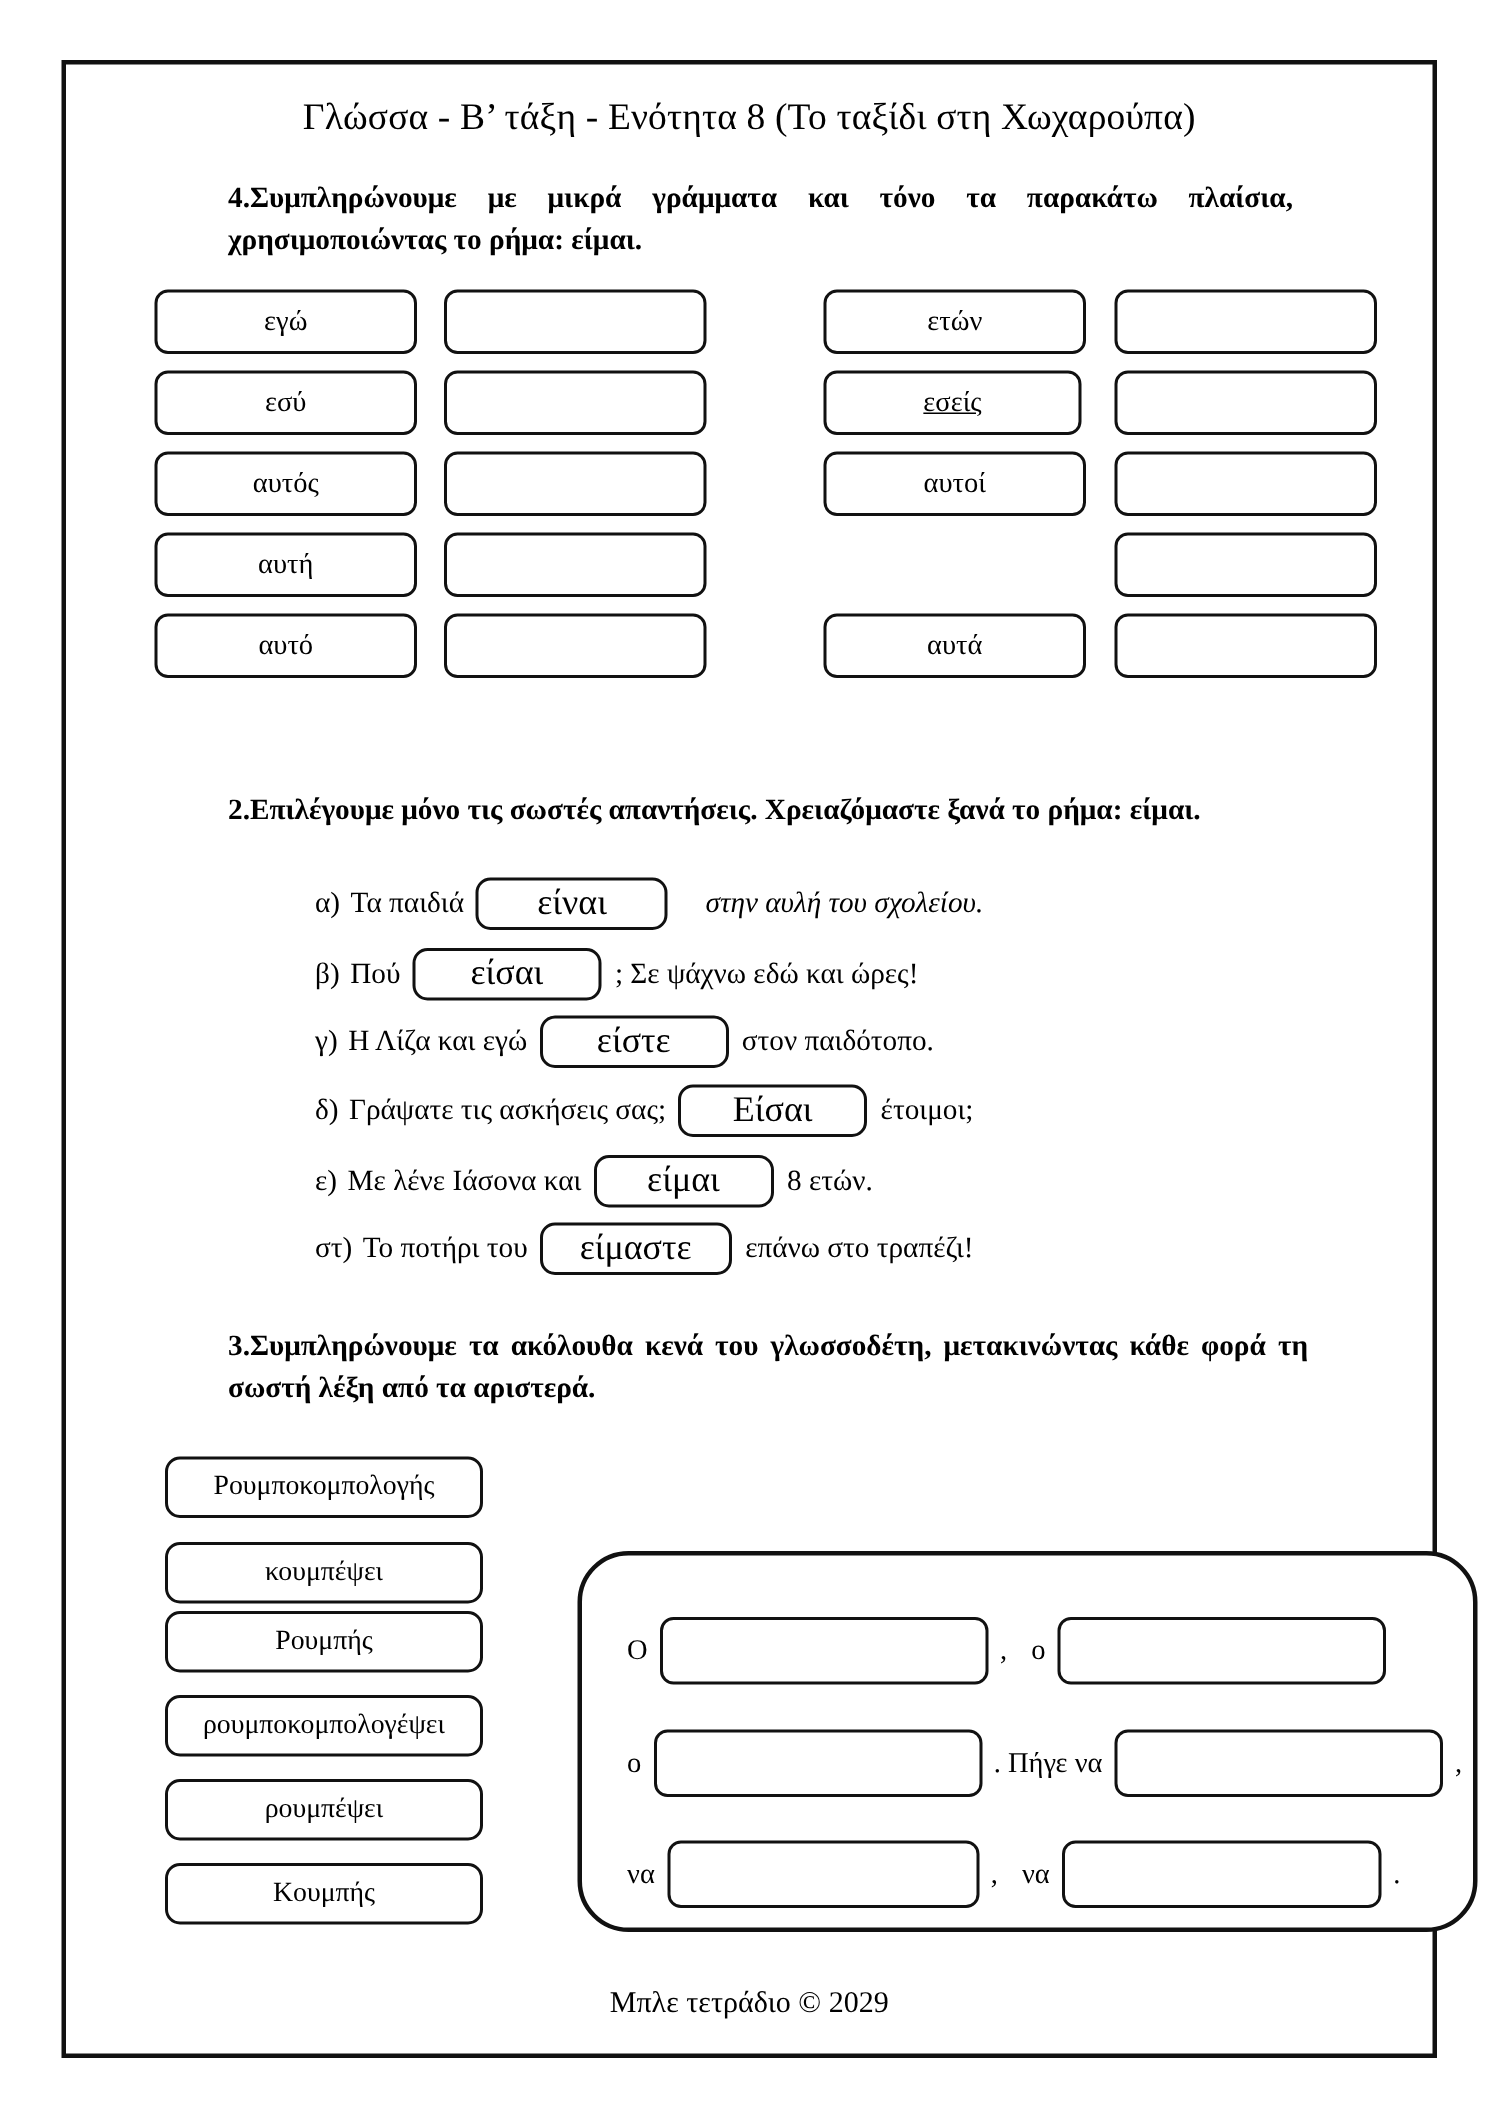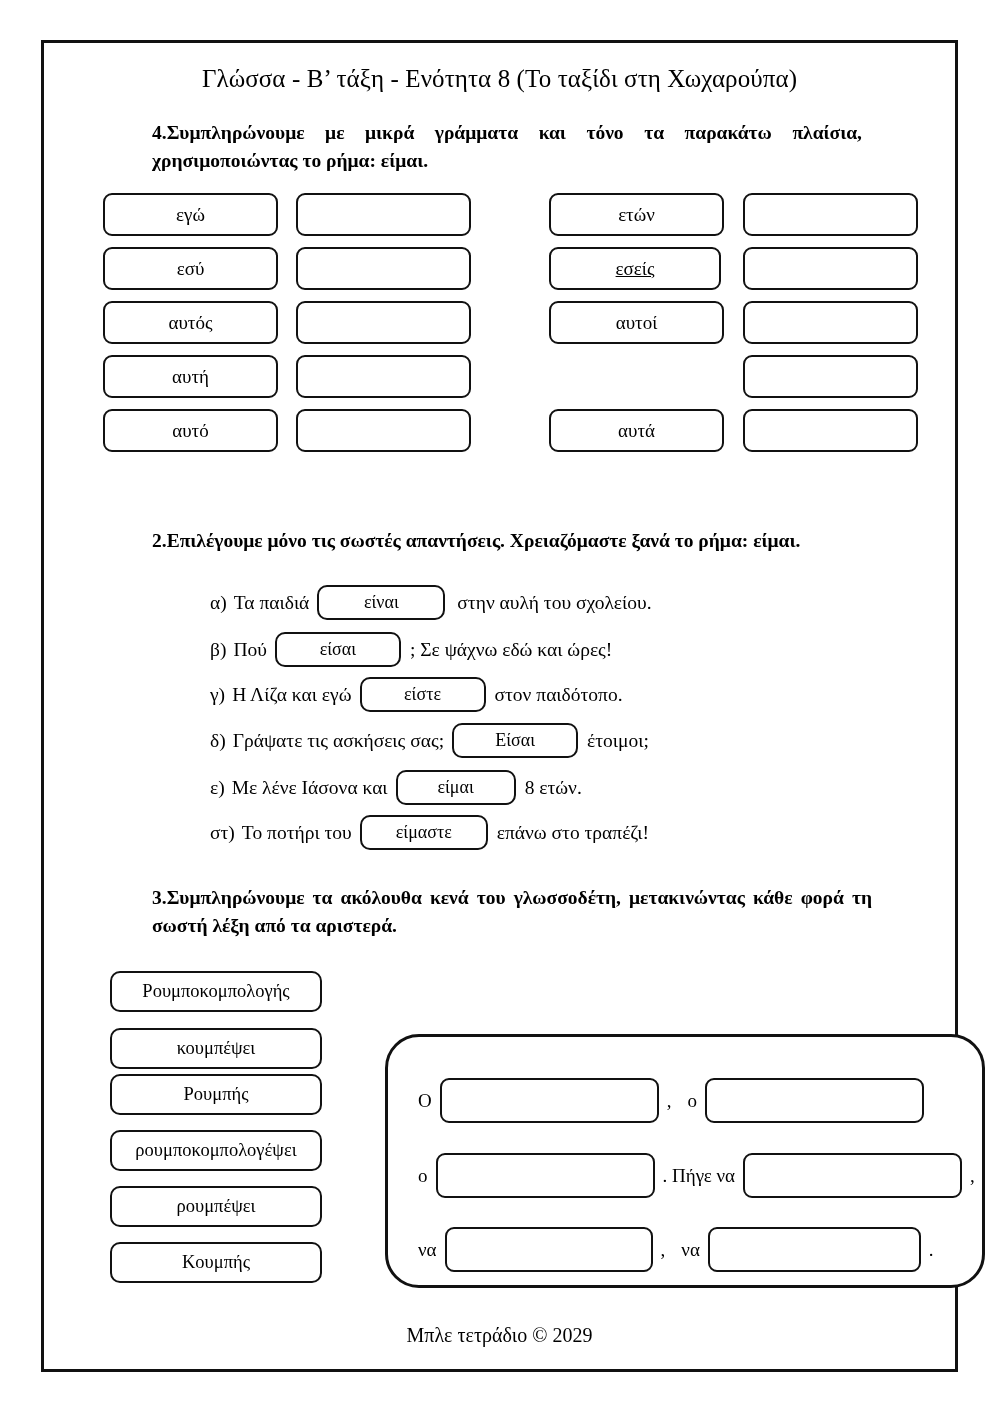--- a/index.html
+++ b/index.html
@@ -75,21 +75,21 @@
   }
   .sent-row .txt { display: inline-block; }
   .sent-row .abox {
     box-sizing: border-box;
     border: 2.6px solid #111111;
     border-radius: 10px;
     background: #ffffff;
     display: inline-flex;
     align-items: center;
     justify-content: center;
-    font-size: 18px;
+    font-size: 24px;
     height: 35px;
   }
 
   
   .wordbank { position: absolute; left: 0; top: 0; }
   .wb-item {
     position: absolute;
     box-sizing: border-box;
     border: 2.4px solid #111111;
     border-radius: 10px;
@@ -171,21 +171,21 @@
       <div class="rbox" style="left: 699px; top: 366px; width: 175px; height: 43px;"></div>
     </div>
 
   <div class="instruction" style="left:108px; top:484px; width:730px; text-align:left;">2.Επιλέγουμε μόνο τις σωστές απαντήσεις. Χρειαζόμαστε ξανά το ρήμα: είμαι.</div>
 
   <div id="ex2-rows">
       <div class="sent-row" style="left: 166px; top: 542px;">
         <span class="txt" style="margin-right: 7px;">α)</span>
         <span class="txt" style="margin-right: 8px;">Τα παιδιά</span>
         <span class="abox" style="width: 128px;">είναι</span>
-        <span class="txt" style="margin-left: 12px;">στην αυλή του σχολείου.</span>
+        <span class="txt" style="margin-left: 25px; font-style: italic;">στην αυλή του σχολείου.</span>
       </div>
       <div class="sent-row" style="left: 166px; top: 589px;">
         <span class="txt" style="margin-right: 7px;">β)</span>
         <span class="txt" style="margin-right: 8px;">Πού</span>
         <span class="abox" style="width: 126px;">είσαι</span>
         <span class="txt" style="margin-left: 9px;">;  Σε ψάχνω εδώ και ώρες!</span>
       </div>
       <div class="sent-row" style="left: 166px; top: 634px;">
         <span class="txt" style="margin-right: 7px;">γ)</span>
         <span class="txt" style="margin-right: 8px;">Η Λίζα και εγώ</span>

